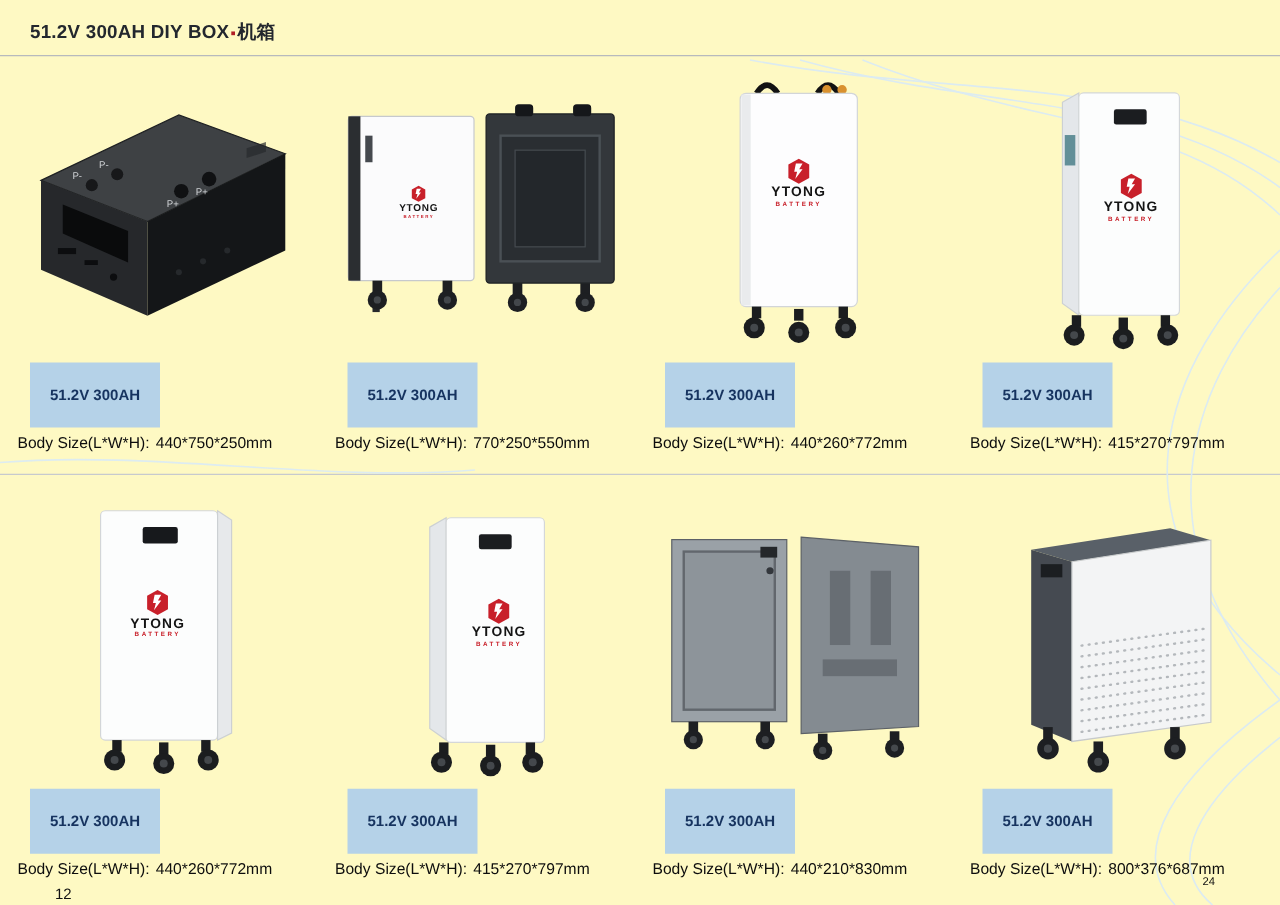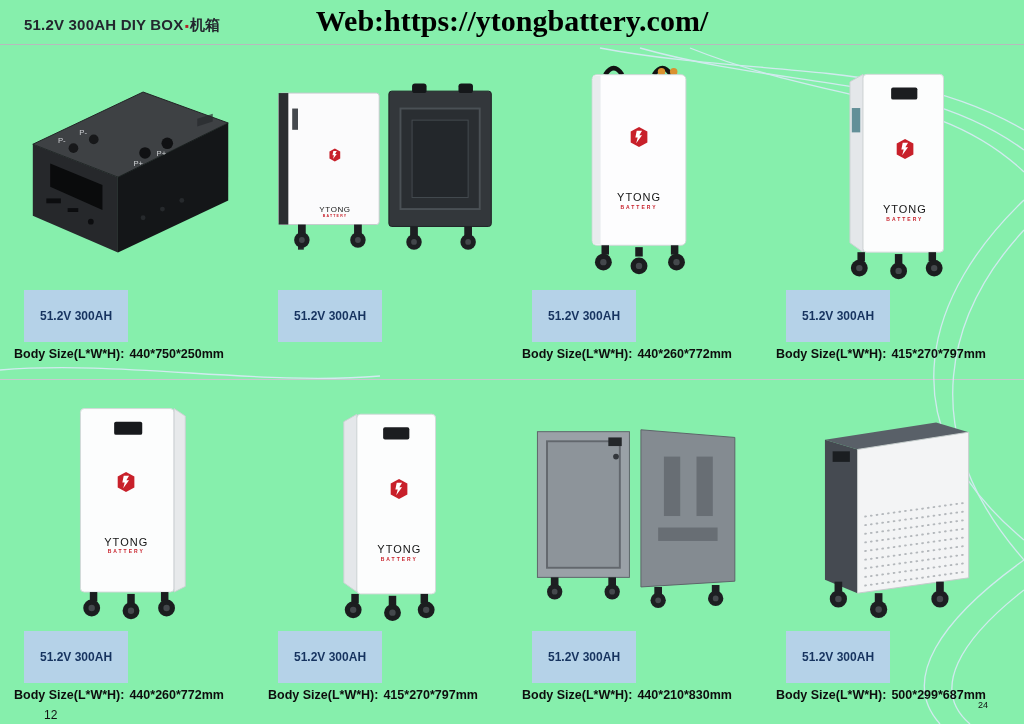--- a/index.html
+++ b/index.html
@@ -1,21 +1,21 @@
 <!DOCTYPE html>
 <html><head>
 <meta charset="utf-8">
 <style>
   html,body{margin:0;padding:0;}
   body{
     width:1024px;height:724px;
     font-family:"Liberation Sans",sans-serif;
     background:#ffffff;overflow:hidden;
   }
-  .page{position:relative;width:1024px;height:724px;background:#86efac;}
+  .page{position:relative;width:1024px;height:724px;background:#fef9c3;}
   .bg-decor{position:absolute;inset:0;width:100%;height:100%;pointer-events:none;}
 
   
   header{
     position:relative;height:44px;
     border-bottom:1px solid #b7babd;
     padding:0 18px 0 24px;
   }
   .header-title{
     position:absolute;left:24px;top:16px;
@@ -40,40 +40,40 @@
   }
   .row2 .img-wrap{height:246px;}
   .badge{
     align-self:flex-start;
     margin:3px 0 5px 12px;
     background:#b5d2e8;color:#16335f;
     font-weight:bold;font-size:12px;
     padding:19px 16px;white-space:nowrap;
   }
   .size-line{
-    font-size:12.5px;font-weight:bold;color:#0d0d0d;
+    font-size:12.5px;font-weight:normal;color:#0d0d0d;
     white-space:nowrap;padding-left:2px;
   }
   .size-line .size-label{margin-right:5px;}
 
   
   .ytong-logo{
     position:absolute;display:flex;flex-direction:column;align-items:center;
     pointer-events:none;transform:translateX(-50%);
   }
   .logo-emblem svg{width:20px;height:22px;display:block;}
-  .logo-brand{font-weight:normal;font-size:11px;letter-spacing:1px;color:#141414;line-height:1.15;margin-top:43px;}
+  .logo-brand{font-weight:bold;font-size:11px;letter-spacing:1px;color:#141414;line-height:1.15;}
   .logo-sub{font-size:5px;letter-spacing:2px;color:#c8202a;font-weight:bold;line-height:1.2;}
   .logo-sm .logo-emblem svg{width:13px;height:14px;}
   .logo-sm .logo-brand{font-size:8px;letter-spacing:0.6px;}
   .logo-sm .logo-sub{font-size:3.5px;letter-spacing:1.2px;}
 
   
   .page-num-left{position:absolute;left:44px;bottom:2px;font-size:12px;color:#111;}
-  .page-num-right{position:absolute;right:36px;bottom:14px;font-size:9px;color:#111;}
+  .page-num-right{position:absolute;right:52px;bottom:14px;font-size:9px;color:#111;}
 
   svg.product-svg{display:block;}
 </style>
 </head>
 <body>
 
 <div class="page">
 
   <svg class="bg-decor" viewBox="0 0 1024 724">
     <g fill="none" stroke="#d9eaf6" stroke-width="1.3" opacity="0.9">
@@ -85,21 +85,20 @@
       <path d="M 1024 560 C 940 620 900 680 940 724"></path>
       <path d="M 1024 590 C 960 640 930 690 970 724"></path>
       <path d="M 0 370 C 120 360 260 386 380 376"></path>
     </g>
   </svg>
 
   <header>
     <div class="header-title">
       <span>51.2V 300AH DIY BOX</span><span class="bullet">▪</span><span>机箱</span>
     </div>
-    <div class="header-url">Web:https://ytongbattery.com/</div>
   </header>
 
   <div class="row row1">
 
     <div class="product">
       <div class="img-wrap">
         <svg class="product-svg" viewBox="0 0 235 215" width="228" height="208">
           <polygon points="16,84 130,30 218,62 104,118" fill="#3e4144" stroke="#1f2123" stroke-width="1"></polygon>
           <polygon points="16,84 104,118 104,196 16,158" fill="#26282b"></polygon>
           <polygon points="104,118 218,62 218,142 104,196" fill="#141618"></polygon>
@@ -161,20 +160,23 @@
               <svg viewBox="0 0 24 26">
                 <path d="M12 1 L22 6.5 V19.5 L12 25 L2 19.5 V6.5 Z" fill="#c8202a"></path>
                 <path d="M9.2 5.5 h6.4 L12.4 11 h3.2 L8.6 20.5 l1.8 -7 H7.6 Z" fill="#ffffff"></path>
               </svg>
             </span>
             <span class="logo-brand">YTONG</span>
             <span class="logo-sub">BATTERY</span>
           </div>
       </div>
       <div class="badge">51.2V 300AH</div>
+      <div class="size-line">
+        <span class="size-label">Body Size(L*W*H):</span><span>770*250*550mm</span>
+      </div>
     </div>
 
     <div class="product">
       <div class="img-wrap">
         <svg class="product-svg" viewBox="0 0 160 245" width="150" height="230">
           <path d="M44 24 q9 -14 18 0" stroke="#121212" stroke-width="5" fill="none"></path>
           <path d="M96 24 q9 -14 18 0" stroke="#121212" stroke-width="5" fill="none"></path>
           <circle cx="104" cy="21" r="4" fill="#d9912f"></circle>
           <circle cx="117" cy="21" r="4" fill="#d9912f"></circle>
           <rect x="30" y="24" width="100" height="182" rx="5" fill="#fdfdfe" stroke="#d2d5d8"></rect>
@@ -379,21 +381,21 @@
               <circle cx="90" cy="229" r="9"></circle>
               <circle cx="154" cy="218" r="9"></circle>
           </g>
           <circle cx="48" cy="218" r="3.4" fill="#45494d"></circle>
             <circle cx="90" cy="229" r="3.4" fill="#45494d"></circle>
             <circle cx="154" cy="218" r="3.4" fill="#45494d"></circle>
         </svg>
       </div>
       <div class="badge">51.2V 300AH</div>
       <div class="size-line">
-        <span class="size-label">Body Size(L*W*H):</span><span>500*299*687mm</span>
+        <span class="size-label">Body Size(L*W*H):</span><span>800*376*687mm</span>
       </div>
     </div>
 
   </div>
 
   <div class="page-num-left">12</div>
   <div class="page-num-right">24</div>
 
 </div>
 

